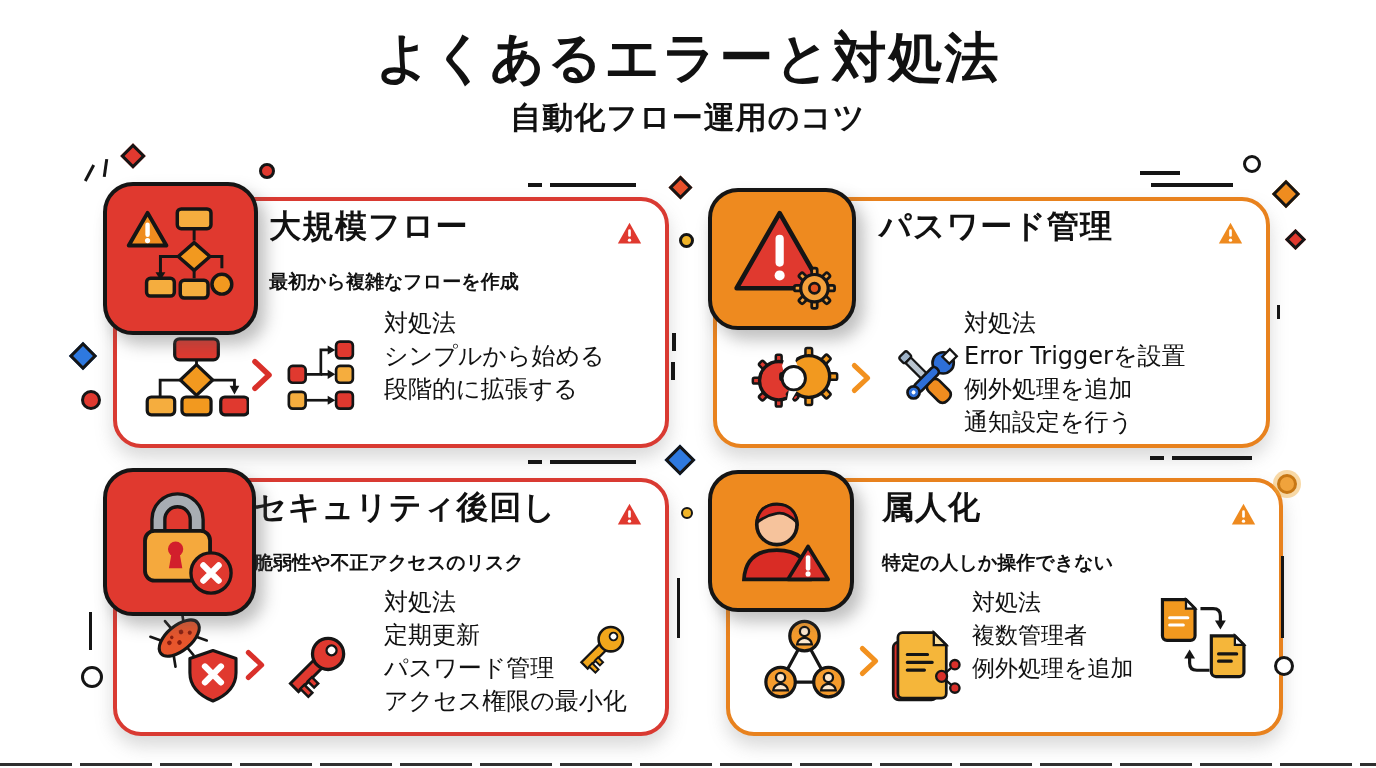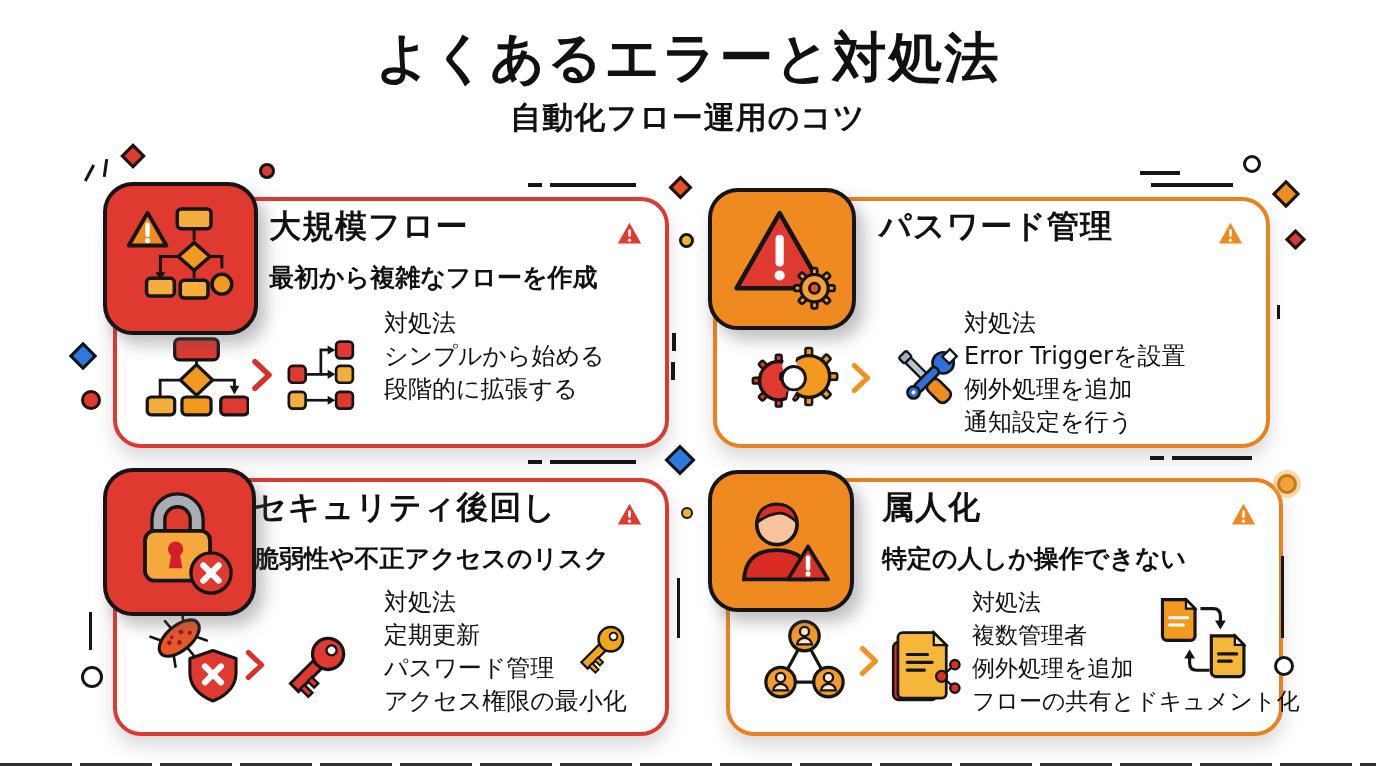--- a/index.html
+++ b/index.html
@@ -15,21 +15,21 @@
   .c3{left:113px;top:478px;width:548px;height:250px;border-color:#d93a32;}
   .c4{left:713px;top:478px;width:549px;height:250px;border-color:#e8821e;margin-left:13px;}
   .tile{position:absolute;border:4px solid #151515;border-radius:30px;z-index:5;
         box-shadow:8px 10px 16px rgba(90,90,90,.38);display:flex;align-items:center;justify-content:center;}
   .t1{left:103px;top:182px;width:147px;height:145px;background:#e0392f;}
   .t2{left:708px;top:188px;width:140px;height:134px;background:#ee8a1f;}
   .t3{left:103px;top:468px;width:145px;height:140px;background:#e0392f;}
   .t4{left:708px;top:470px;width:138px;height:134px;background:#ee8a1f;}
   .tile svg{width:82%;height:82%;}
   .card-title{position:absolute;top:4px;font-size:32px;font-weight:900;white-space:nowrap;letter-spacing:1px;}
-  .card-problem{position:absolute;top:60px;font-size:25px;font-weight:800;white-space:nowrap;}
+  .card-problem{position:absolute;top:68px;font-size:19px;font-weight:800;white-space:nowrap;}
   .remedies{position:absolute;font-size:24px;font-weight:400;line-height:33px;white-space:nowrap;}
   .c4 .remedies{font-size:23px;}
   .badge{position:absolute;right:22px;top:20px;width:27px;height:25px;}
   .bicon{position:absolute;}
   .deco{position:absolute;box-sizing:border-box;}
   .diamond{border:3px solid #151515;transform:rotate(45deg);}
   .circle{border:3px solid #151515;border-radius:50%;}
   .hline{border-top:4px solid #151515;height:0;}
   .vline{width:3px;background:#151515;}
   .bottom-edge{position:absolute;left:0;top:763px;width:1376px;height:3px;
@@ -296,21 +296,20 @@
     <path d="M34 4 v10 h10 Z" fill="#ffffff" stroke="#151515" stroke-width="2.5"></path>
     <path d="M16 24 h20 M16 32 h15" stroke="#ffffff" stroke-width="3.5" stroke-linecap="round"></path>
     <path d="M62 44 h26 l10 10 v30 a5 5 0 0 1 -5 5 H67 a5 5 0 0 1 -5 -5 Z" fill="#f5b63a" stroke="#151515" stroke-width="3.5"></path>
     <path d="M88 44 v10 h10 Z" fill="#ffffff" stroke="#151515" stroke-width="2.5"></path>
     <path d="M70 64 h20 M70 72 h14" stroke="#151515" stroke-width="3.5" stroke-linecap="round"></path>
   </svg>
   <div class="remedies" style="left:242px;top:104px">
     <div>対処法</div>
     <div>複数管理者</div>
     <div>例外処理を追加</div>
-    <div>フローの共有とドキュメント化</div>
   </div>
 </div>
 <div class="tile t4">
   <svg viewBox="0 0 120 120">
     <path d="M20 102 Q22 70 56 70 Q90 70 92 102 Z" fill="#d92c25" stroke="#151515" stroke-width="4"></path>
     <circle cx="56" cy="42" r="22" fill="#f6c39c" stroke="#151515" stroke-width="4"></circle>
     <path d="M34 40 Q36 20 56 20 Q76 20 78 40 Q66 28 56 30 Q44 32 34 40 Z" fill="#d92c25" stroke="#151515" stroke-width="3"></path>
     <path d="M90 66 L112 102 H68 Z" fill="#d9302a" stroke="#151515" stroke-width="4" stroke-linejoin="round"></path>
     <line x1="90" y1="78" x2="90" y2="90" stroke="#fff" stroke-width="5" stroke-linecap="round"></line>
     <circle cx="90" cy="96" r="2.8" fill="#fff"></circle>

